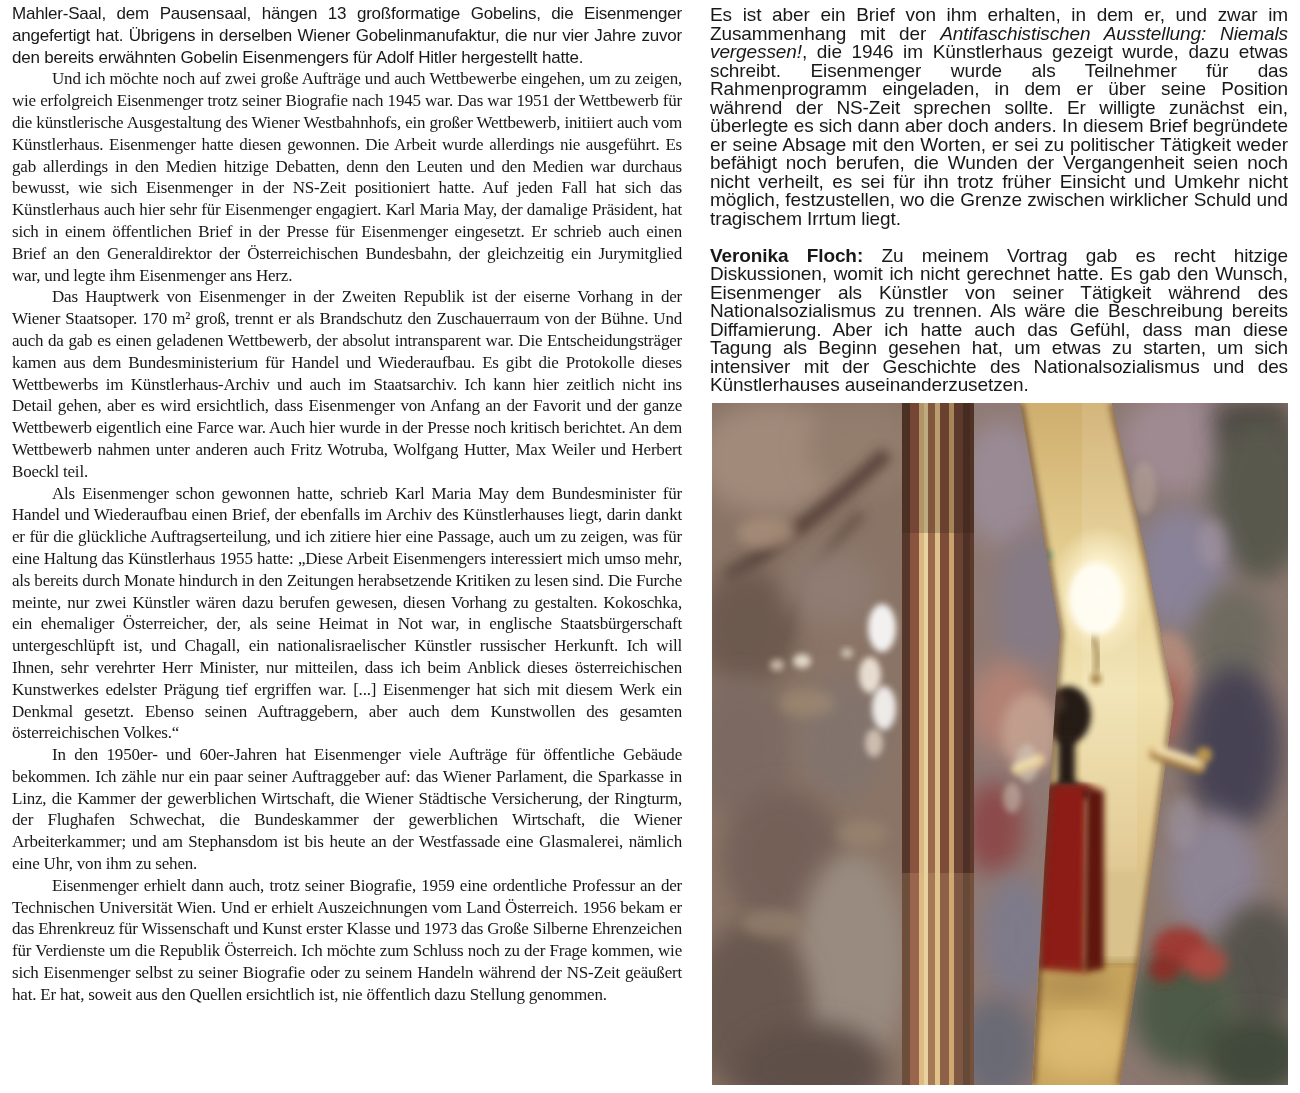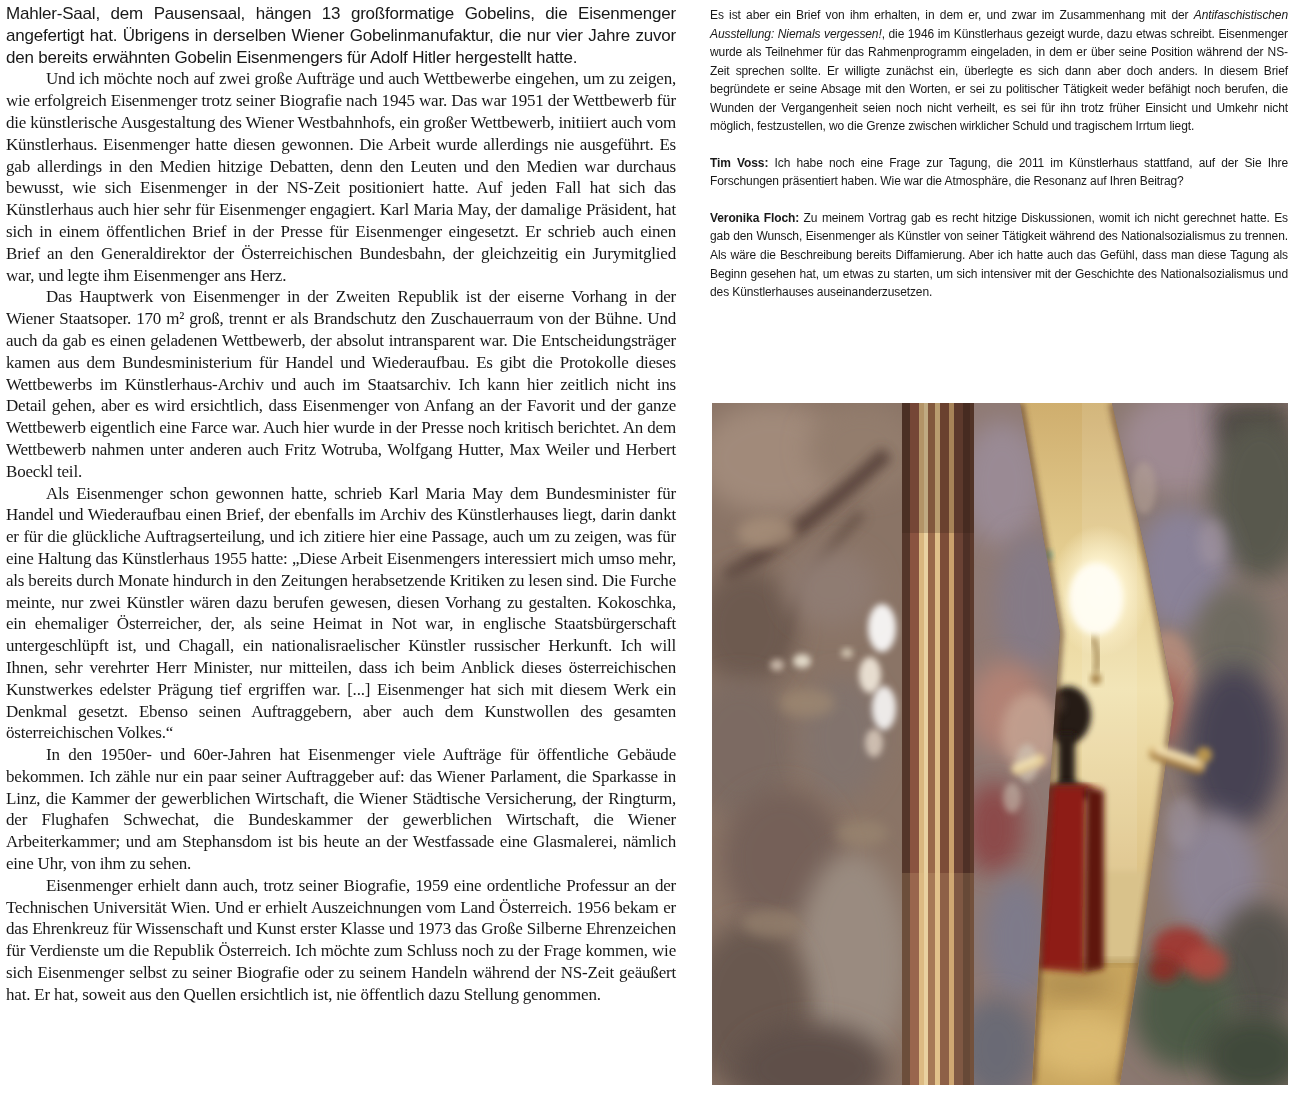--- a/index.html
+++ b/index.html
@@ -3,28 +3,28 @@
 <meta charset="utf-8">
 <style>
   html,body{margin:0;padding:0;}
   body{
     width:1300px;height:1093px;overflow:hidden;position:relative;
     background:#ffffff;color:#181818;
     font-family:"Liberation Sans",sans-serif;
   }
   .col{position:absolute;text-align:justify;}
   #left-column{
-    left:6px;top:3px;width:670px;
+    left:12px;top:3px;width:670px;
     font-size:17px;line-height:21.8px;letter-spacing:-0.2px;
   }
   #left-column p{margin:0;}
   #left-column p.indent{text-indent:40px;font-family:Liberation Serif, serif;}
   #right-column{
     left:710px;top:6px;width:578px;
-    font-size:12px;line-height:18.55px;letter-spacing:-0.1px;
+    font-size:19px;line-height:18.55px;letter-spacing:-0.1px;
   }
   #right-column p{margin:0 0 18px 0;}
   .b{font-weight:bold;}
   .i{font-style:italic;}
   #photo-frame{
     position:absolute;left:712px;top:403px;width:576px;height:682px;
     overflow:hidden;background:#8b7468;
   }
   #photo-frame svg{display:block;}
 </style>
@@ -35,21 +35,20 @@
     <p><span>Mahler-Saal, dem Pausensaal, hängen 13 großformatige Gobelins, die Eisenmenger angefertigt hat. Übrigens in derselben Wiener Gobelinmanufaktur, die nur vier Jahre zuvor den bereits erwähnten Gobelin Eisenmengers für Adolf Hitler hergestellt hatte.</span></p>
     <p class="indent"><span>Und ich möchte noch auf zwei große Aufträge und auch Wettbewerbe eingehen, um zu zeigen, wie erfolgreich Eisenmenger trotz seiner Biografie nach 1945 war. Das war 1951 der Wettbewerb für die künstlerische Ausgestaltung des Wiener Westbahnhofs, ein großer Wettbewerb, initiiert auch vom Künstlerhaus. Eisenmenger hatte diesen gewonnen. Die Arbeit wurde allerdings nie ausgeführt. Es gab allerdings in den Medien hitzige Debatten, denn den Leuten und den Medien war durchaus bewusst, wie sich Eisenmenger in der NS-Zeit positioniert hatte. Auf jeden Fall hat sich das Künstlerhaus auch hier sehr für Eisenmenger engagiert. Karl Maria May, der damalige Präsident, hat sich in einem öffentlichen Brief in der Presse für Eisenmenger eingesetzt. Er schrieb auch einen Brief an den Generaldirektor der Österreichischen Bundesbahn, der gleichzeitig ein Jurymitglied war, und legte ihm Eisenmenger ans Herz.</span></p>
     <p class="indent"><span>Das Hauptwerk von Eisenmenger in der Zweiten Republik ist der eiserne Vorhang in der Wiener Staatsoper. 170 m² groß, trennt er als Brandschutz den Zuschauerraum von der Bühne. Und auch da gab es einen geladenen Wettbewerb, der absolut intransparent war. Die Entscheidungsträger kamen aus dem Bundesministerium für Handel und Wiederaufbau. Es gibt die Protokolle dieses Wettbewerbs im Künstlerhaus-Archiv und auch im Staatsarchiv. Ich kann hier zeitlich nicht ins Detail gehen, aber es wird ersichtlich, dass Eisenmenger von Anfang an der Favorit und der ganze Wettbewerb eigentlich eine Farce war. Auch hier wurde in der Presse noch kritisch berichtet. An dem Wettbewerb nahmen unter anderen auch Fritz Wotruba, Wolfgang Hutter, Max Weiler und Herbert Boeckl teil.</span></p>
     <p class="indent"><span>Als Eisenmenger schon gewonnen hatte, schrieb Karl Maria May dem Bundesminister für Handel und Wiederaufbau einen Brief, der ebenfalls im Archiv des Künstlerhauses liegt, darin dankt er für die glückliche Auftragserteilung, und ich zitiere hier eine Passage, auch um zu zeigen, was für eine Haltung das Künstlerhaus 1955 hatte: „Diese Arbeit Eisenmengers interessiert mich umso mehr, als bereits durch Monate hindurch in den Zeitungen herabsetzende Kritiken zu lesen sind. Die Furche meinte, nur zwei Künstler wären dazu berufen gewesen, diesen Vorhang zu gestalten. Kokoschka, ein ehemaliger Österreicher, der, als seine Heimat in Not war, in englische Staatsbürgerschaft untergeschlüpft ist, und Chagall, ein nationalisraelischer Künstler russischer Herkunft. Ich will Ihnen, sehr verehrter Herr Minister, nur mitteilen, dass ich beim Anblick dieses österreichischen Kunstwerkes edelster Prägung tief ergriffen war. [...] Eisenmenger hat sich mit diesem Werk ein Denkmal gesetzt. Ebenso seinen Auftraggebern, aber auch dem Kunstwollen des gesamten österreichischen Volkes.“</span></p>
     <p class="indent"><span>In den 1950er- und 60er-Jahren hat Eisenmenger viele Aufträge für öffentliche Gebäude bekommen. Ich zähle nur ein paar seiner Auftraggeber auf: das Wiener Parlament, die Sparkasse in Linz, die Kammer der gewerblichen Wirtschaft, die Wiener Städtische Versicherung, der Ringturm, der Flughafen Schwechat, die Bundeskammer der gewerblichen Wirtschaft, die Wiener Arbeiterkammer; und am Stephansdom ist bis heute an der Westfassade eine Glasmalerei, nämlich eine Uhr, von ihm zu sehen.</span></p>
     <p class="indent"><span>Eisenmenger erhielt dann auch, trotz seiner Biografie, 1959 eine ordentliche Professur an der Technischen Universität Wien. Und er erhielt Auszeichnungen vom Land Österreich. 1956 bekam er das Ehrenkreuz für Wissenschaft und Kunst erster Klasse und 1973 das Große Silberne Ehrenzeichen für Verdienste um die Republik Österreich. Ich möchte zum Schluss noch zu der Frage kommen, wie sich Eisenmenger selbst zu seiner Biografie oder zu seinem Handeln während der NS-Zeit geäußert hat. Er hat, soweit aus den Quellen ersichtlich ist, nie öffentlich dazu Stellung genommen.</span></p>
   </div>
 
 <div id="right-column" class="col">
     <p><span>Es ist aber ein Brief von ihm erhalten, in dem er, und zwar im Zusammenhang mit der </span><span class="i">Antifaschistischen Ausstellung: Niemals vergessen!</span><span>, die 1946 im Künstlerhaus gezeigt wurde, dazu etwas schreibt. Eisenmenger wurde als Teilnehmer für das Rahmenprogramm eingeladen, in dem er über seine Position während der NS-Zeit sprechen sollte. Er willigte zunächst ein, überlegte es sich dann aber doch anders. In diesem Brief begründete er seine Absage mit den Worten, er sei zu politischer Tätigkeit weder befähigt noch berufen, die Wunden der Vergangenheit seien noch nicht verheilt, es sei für ihn trotz früher Einsicht und Umkehr nicht möglich, festzustellen, wo die Grenze zwischen wirklicher Schuld und tragischem Irrtum liegt.</span></p>
-    <p><span class="b">Tim Voss:</span><span> Ich habe noch eine Frage zur Tagung, die 2011 im Künstlerhaus stattfand, auf der Sie Ihre Forschungen präsentiert haben. Wie war die Atmosphäre, die Resonanz auf Ihren Beitrag?</span></p>
     <p><span class="b">Veronika Floch:</span><span> Zu meinem Vortrag gab es recht hitzige Diskussionen, womit ich nicht gerechnet hatte. Es gab den Wunsch, Eisenmenger als Künstler von seiner Tätigkeit während des Nationalsozialismus zu trennen. Als wäre die Beschreibung bereits Diffamierung. Aber ich hatte auch das Gefühl, dass man diese Tagung als Beginn gesehen hat, um etwas zu starten, um sich intensiver mit der Geschichte des Nationalsozialismus und des Künstlerhauses auseinanderzusetzen.</span></p>
   </div>
 
 <figure id="photo-frame" style="margin:0">
   <svg width="576" height="682" viewBox="0 0 576 682" xmlns="http://www.w3.org/2000/svg">
     <defs>
       <filter id="b3" x="-40%" y="-40%" width="180%" height="180%">
           <feGaussianBlur stdDeviation="3"></feGaussianBlur>
         </filter>
       <filter id="b6" x="-40%" y="-40%" width="180%" height="180%">

